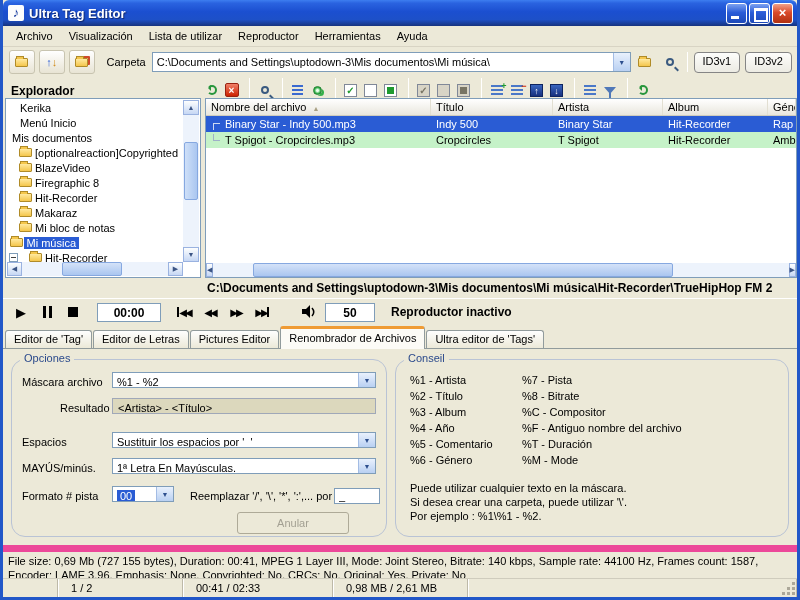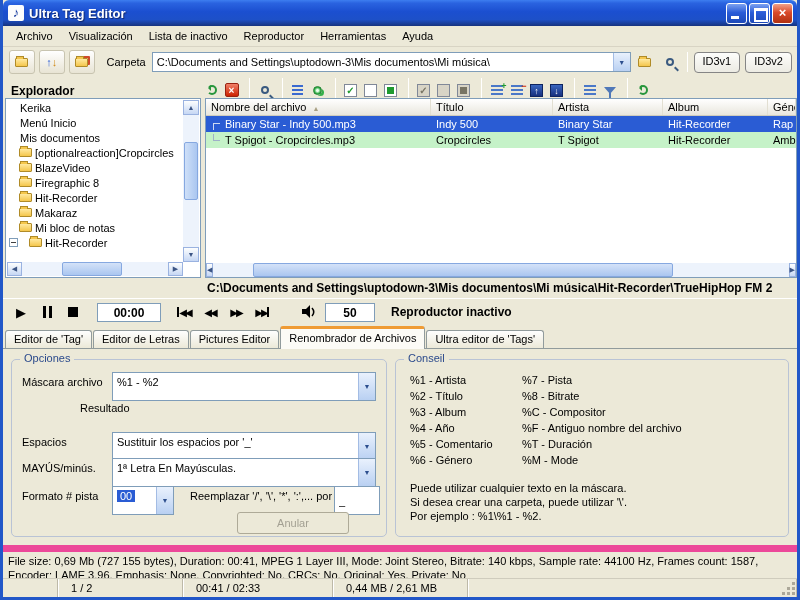--- a/index.html
+++ b/index.html
@@ -127,26 +127,26 @@
   
   .gapstrip { height:5px; background:#ece9d8; }
   .tabstrip { height:19px; display:flex; align-items:flex-end; padding-left:2px; background:#ece9d8;
     border-bottom:1px solid #919b9c; }
   .tab { font-size:11px; padding:2px 8px 3px; border:1px solid #919b9c; border-bottom:none;
     border-top-left-radius:3px; border-top-right-radius:3px; background:linear-gradient(#fefefe,#ece9d8);
     margin-right:1px; white-space:nowrap; }
   .tab.active { background:#fcfbf6; border-top:3px solid #ef9b34; padding-top:3px; padding-bottom:5px; position:relative; top:1px; }
   
   .tabcontent { position:relative; height:196px; background:#ece9d8; }
-  .group { position:absolute; border:1px solid #b9c3d5; border-radius:5px; }
+  .group { position:absolute; border:1px solid #b9c3d5; border-radius:14px; }
   .gcap { position:absolute; top:-8px; left:8px; background:#ece9d8; padding:0 4px; font-size:11px; color:#2b4a8c; }
   .g-opts { left:8px; top:10px; width:376px; height:178px; }
   .g-hint { left:392px; top:10px; width:394px; height:178px; }
   .flabel { position:absolute; font-size:11px; }
-  .ffield { position:absolute; height:29px; }
+  .ffield { position:absolute; height:16px; }
   .result { border:1px solid #a0a8b8; background:#dcd8bd; font-size:11px; padding:3px 5px; white-space:nowrap; overflow:hidden; }
   .selhl { background:#2a5cd4; color:#fff; padding:0 3px; }
   .repinput { border:1px solid #7f9db9; background:#fff; font-size:11px; padding:3px 4px;
     font-family:"Liberation Sans",sans-serif; width:100%; height:100%; }
   .xpbtn { position:absolute; height:22px; font-size:11px; border:1px solid #46597e; border-radius:3px;
     background:linear-gradient(#fefefd,#e9e7da); box-shadow:inset 0 0 0 1px #c2d4f0; }
   .xpbtn.disabled { border-color:#aeaa98; color:#a3a093; box-shadow:none; background:#ece9d8; }
   .hintent { position:absolute; font-size:11px; white-space:nowrap; }
   .hintnote { position:absolute; font-size:11px; white-space:nowrap; }
   
@@ -170,21 +170,21 @@
     <span class="winbtns">
       <span class="wbtn min"></span>
       <span class="wbtn max"></span>
       <span class="wbtn close">×</span>
     </span>
   </div>
 
   <div class="menubar">
     <span class="menuitem">Archivo</span>
     <span class="menuitem">Visualización</span>
-    <span class="menuitem">Lista de inactivo</span>
+    <span class="menuitem">Lista de utilizar</span>
     <span class="menuitem">Reproductor</span>
     <span class="menuitem">Herramientas</span>
     <span class="menuitem">Ayuda</span>
   </div>
 
   <div class="toolbar1">
     <span class="tbtn">
         <span class="folder"></span>
       </span>
     <span class="tbtn">
@@ -280,46 +280,51 @@
 
   <div class="main">
     <div class="treepanel">
       <div class="treeitems">
         <div class="titem" style="padding-left:10px;">
             <span class="txt">Kerika</span>
           </div>
         <div class="titem" style="padding-left:10px;">
             <span class="txt">Menú Inicio</span>
           </div>
-        <div class="titem" style="padding-left:10px;">
+        <div class="titem" style="padding-left:2px;">
             <span class="txt">Mis documentos</span>
           </div>
         <div class="titem" style="padding-left:12px;">
             <span class="folder"></span>
-            <span class="txt">[optionalreaction]Cropcircles</span>
+            <span class="txt">[optionalreaction]Copyrighted</span>
           </div>
         <div class="titem" style="padding-left:12px;">
             <span class="folder"></span>
             <span class="txt">BlazeVideo</span>
           </div>
         <div class="titem" style="padding-left:12px;">
             <span class="folder"></span>
             <span class="txt">Firegraphic 8</span>
           </div>
         <div class="titem" style="padding-left:12px;">
             <span class="folder"></span>
             <span class="txt">Hit-Recorder</span>
           </div>
         <div class="titem" style="padding-left:12px;">
             <span class="folder"></span>
             <span class="txt">Makaraz</span>
           </div>
         <div class="titem" style="padding-left:12px;">
             <span class="folder"></span>
             <span class="txt">Mi bloc de notas</span>
+          </div>
+        <div class="titem sel" style="padding-left:3px;">
+            <span class="folder"></span>
+            <span class="note">♪</span>
+            <span class="txt">Mi música</span>
           </div>
         <div class="titem">
             <span class="expbox"></span>
             <span class="folder" style="margin-left:8px;"></span>
             <span class="txt">Hit-Recorder</span>
           </div>
       </div>
       <div class="vscroll">
         <div class="sbtn">▲</div>
         <div class="vthumb"></div>
@@ -409,21 +414,22 @@
   </div>
 
   <div class="tabcontent">
     <div class="group g-opts">
       <span class="gcap">Opciones</span>
       <span class="flabel" style="left:10px;top:16px;">Máscara archivo</span>
       <span class="combo ffield" style="left:100px;top:12px;width:264px;">
         <span class="val">%1 - %2</span>
         <span class="btn">▼</span>
       </span>
-      <span class="flabel" style="left:28px;top:42px;padding-left:40px;">Resultado</span>
+      <span class="flabel" style="left:8px;top:42px;padding-left:40px;">Resultado</span>
+      <span class="ffield result" style="left:100px;top:38px;width:264px;">&lt;Artista&gt; - &lt;Título&gt;</span>
       <span class="flabel" style="left:10px;top:76px;">Espacios</span>
       <span class="combo ffield" style="left:100px;top:72px;width:264px;">
         <span class="val">Sustituir los espacios por '_'</span>
         <span class="btn">▼</span>
       </span>
       <span class="flabel" style="left:10px;top:102px;">MAYÚS/minús.</span>
       <span class="combo ffield" style="left:100px;top:98px;width:264px;">
         <span class="val">1ª Letra En Mayúsculas.</span>
         <span class="btn">▼</span>
       </span>
@@ -459,18 +465,18 @@
 
   <div class="fileinfo">
     <div>File size: 0,69 Mb (727 155 bytes),  Duration: 00:41,  MPEG 1 Layer III,  Mode: Joint Stereo,  Bitrate: 140 kbps,  Sample rate: 44100 Hz,  Frames count: 1587,</div>
     <div>Encoder: LAME 3.96,  Emphasis: None,  Copyrighted: No,  CRCs: No,  Original: Yes,  Private: No</div>
   </div>
 
   <div class="statusbar">
     <span class="spanel sp0"></span>
     <span class="spanel sp1">1 / 2</span>
     <span class="spanel sp2">00:41 / 02:33</span>
-    <span class="spanel sp3">0,44 MB / 2,61 MB</span>
+    <span class="spanel sp3">0,98 MB / 2,61 MB</span>
     <span class="spanel sp4"></span>
     <span class="grip"></span>
   </div>
 
 </div>
 
 </body></html>

